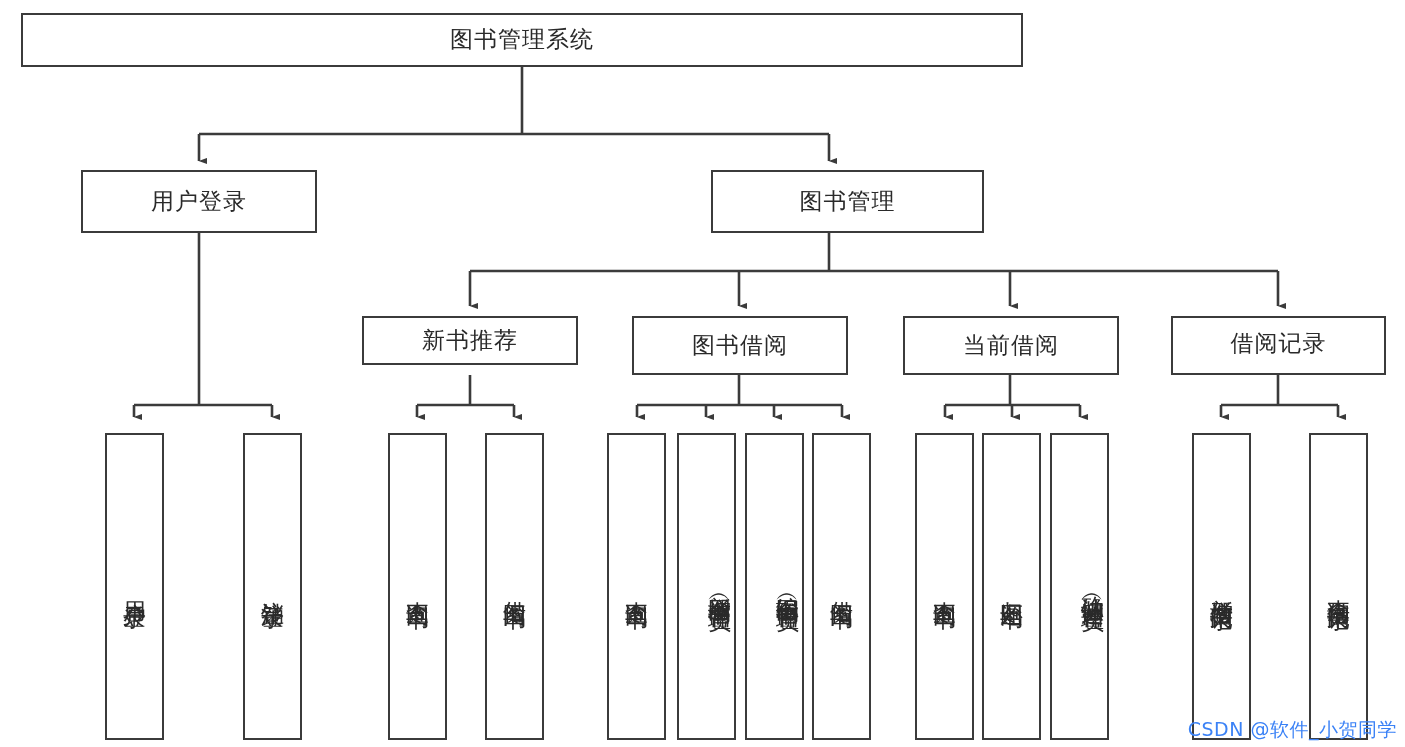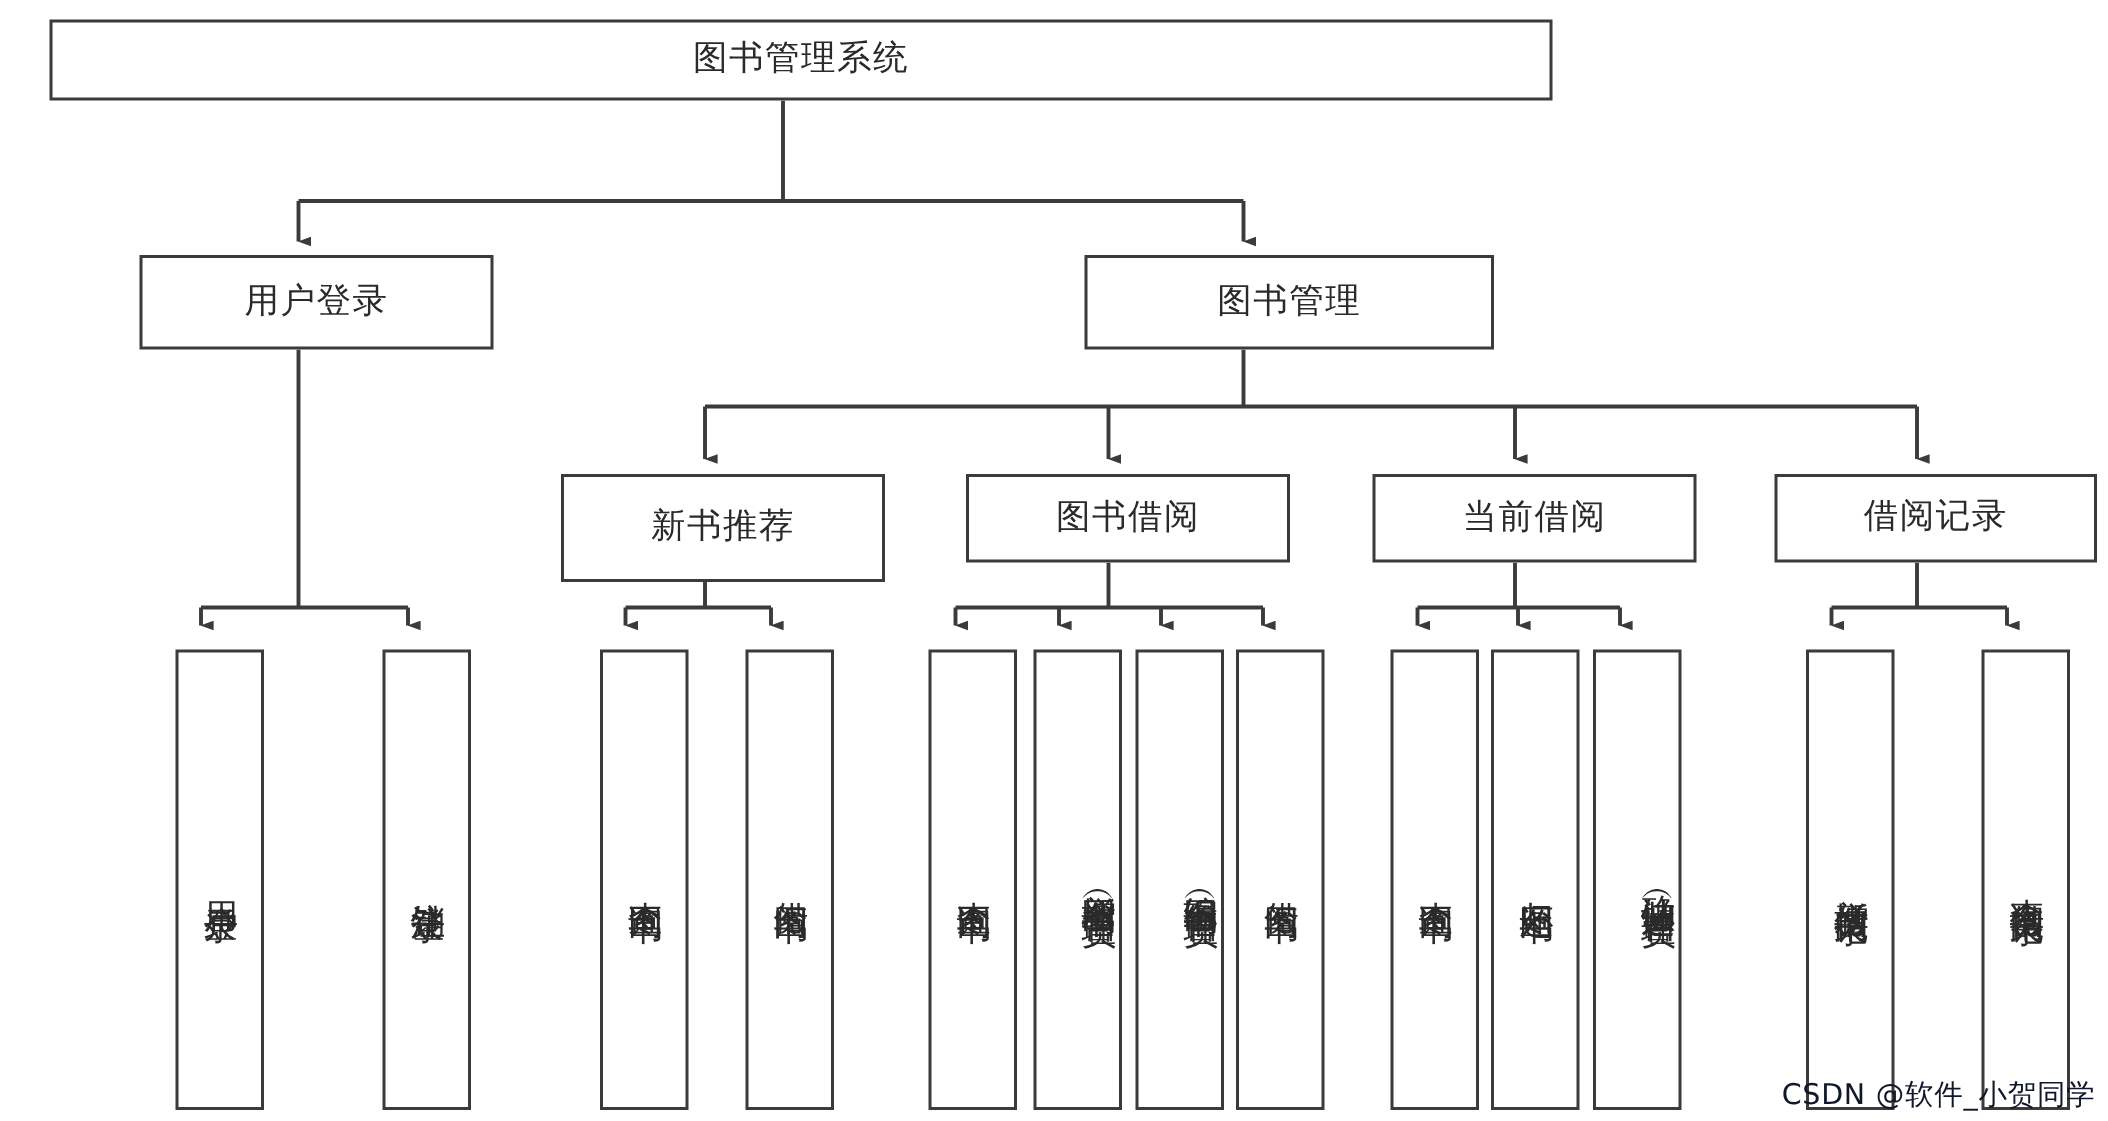--- a/index.html
+++ b/index.html
@@ -27,21 +27,20 @@
   }
   .node-box {
     position: absolute;
     box-sizing: border-box;
     border: 2px solid #3b3b3b;
     background: #ffffff;
     display: flex;
     align-items: center;
     justify-content: center;
     color: #2a2a2a;
-    margin-left: 12px;
   }
   .node-box.horizontal {
     font-size: 23px;
     letter-spacing: 1px;
     line-height: 1.2;
   }
   .node-box.vertical {
     writing-mode: vertical-rl;
     text-orientation: upright;
     font-size: 23px;
@@ -58,21 +57,21 @@
     white-space: nowrap;
   }
   .node-box.vertical.align-top {
     align-items: flex-start;
   }
   .watermark {
     position: absolute;
     right: 8px;
     bottom: 4px;
     font-size: 19px;
-    color: #0f172a;
+    color: #3b82f6;
     letter-spacing: 0.5px;
     white-space: nowrap;
     font-family: "DejaVu Sans", "Liberation Sans", sans-serif;
   }
 </style>
 </head>
 <body>
 
 <div id="canvas">
 
@@ -132,21 +131,21 @@
     <span>图书管理系统</span>
   </div>
 
   <div class="node-box horizontal" style="left:81px; top:170px; width:236px; height:63px;">
     <span>用户登录</span>
   </div>
   <div class="node-box horizontal" style="left:711px; top:170px; width:273px; height:63px;">
     <span>图书管理</span>
   </div>
 
-  <div class="node-box horizontal" style="left:362px; top:316px; width:216px; height:72px;">
+  <div class="node-box horizontal" style="left:362px; top:316px; width:216px; height:49px;">
     <span>新书推荐</span>
   </div>
   <div class="node-box horizontal" style="left:903px; top:316px; width:216px; height:59px;">
     <span>当前借阅</span>
   </div>
   <div class="node-box horizontal" style="left:632px; top:316px; width:216px; height:59px;">
     <span>图书借阅</span>
   </div>
   <div class="node-box horizontal" style="left:1171px; top:316px; width:215px; height:59px;font-family:Liberation Mono, monospace;">
     <span>借阅记录</span>

